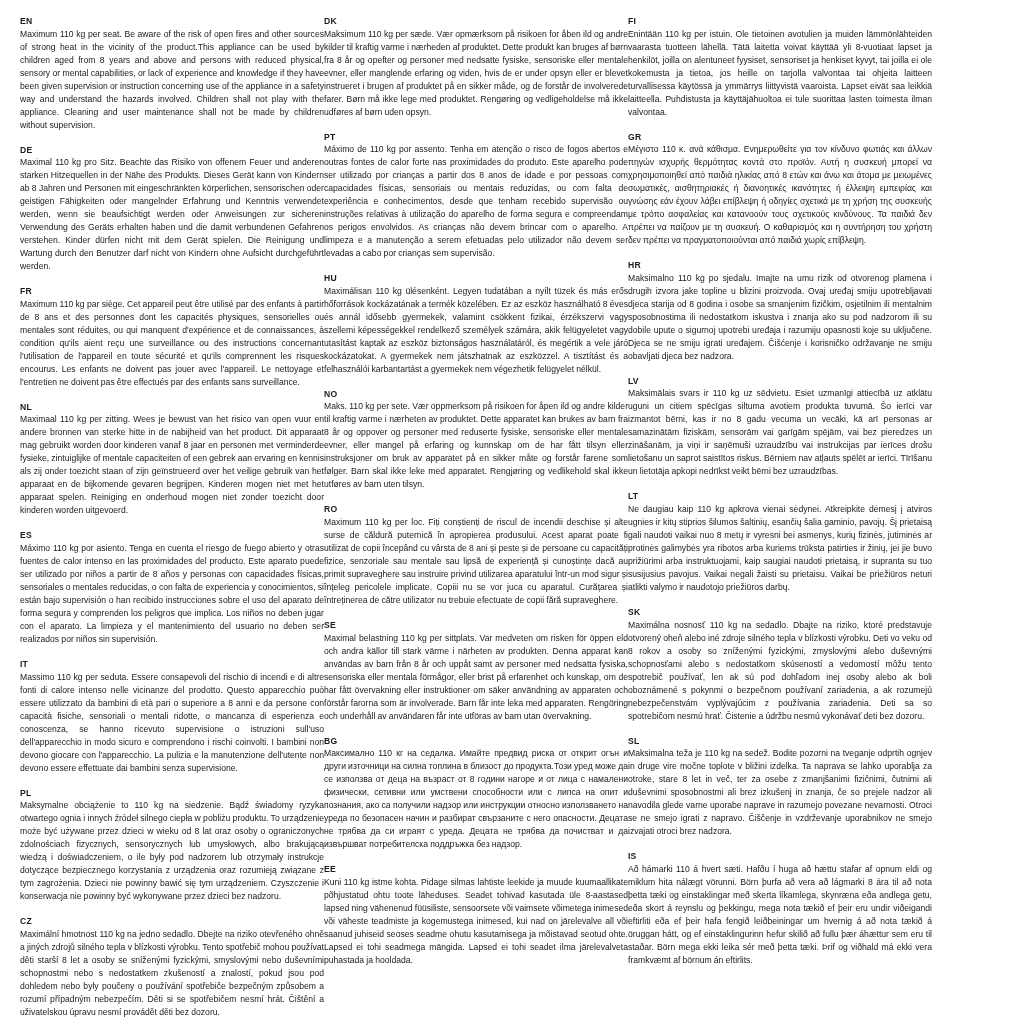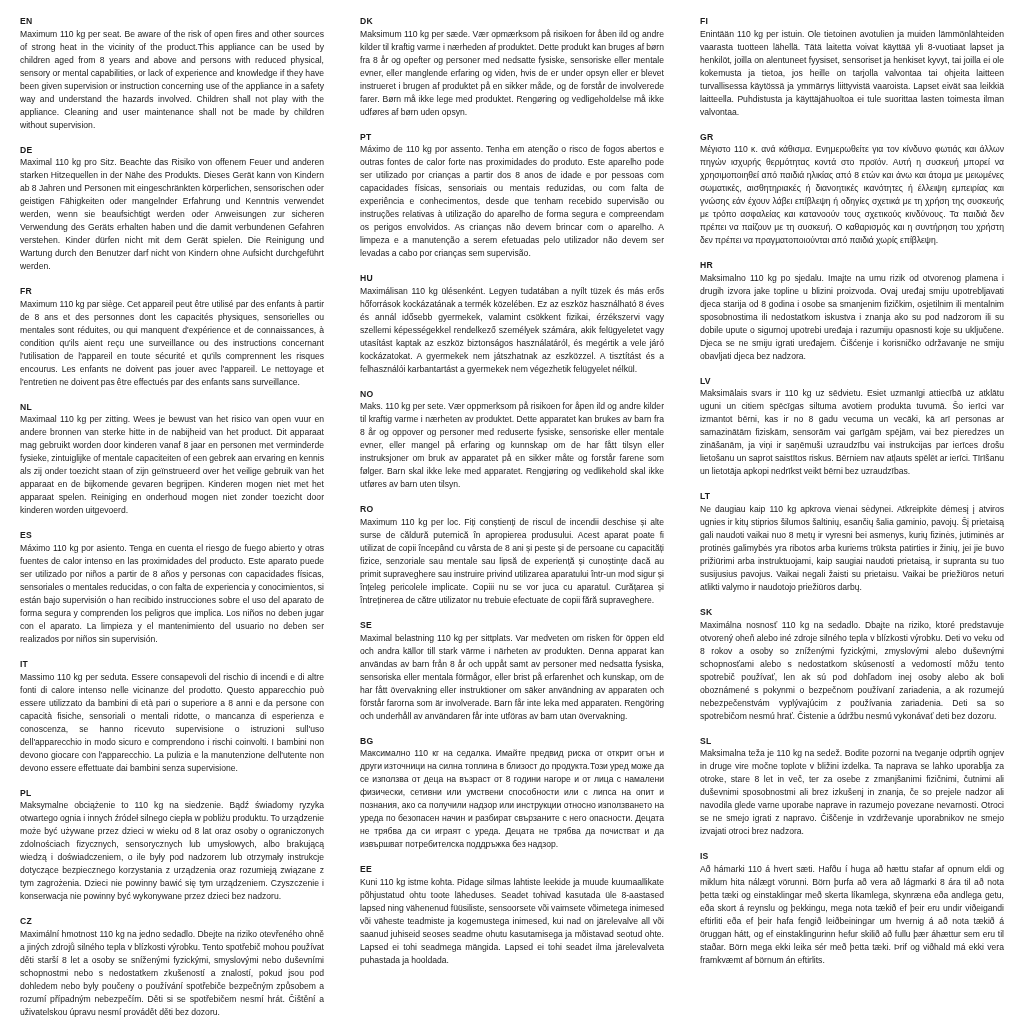--- a/index.html
+++ b/index.html
@@ -7,21 +7,20 @@
     width: 1024px; height: 1024px;
     background: #ffffff;
     font-family: "Liberation Sans", "DejaVu Sans", sans-serif;
     color: #1a1a1a;
     overflow: hidden;
   }
   .page {
     width: 1024px; height: 1024px;
     padding: 16px 20px 14px 20px;
     display: flex;
-    gap: 36px;
   }
   .col {
     flex: 0 0 304px;
     width: 304px;
     display: flex;
     flex-direction: column;
   }
   .lang-section { margin-bottom: 13px; }
   .lang-code {
     font-size: 8.6px;

